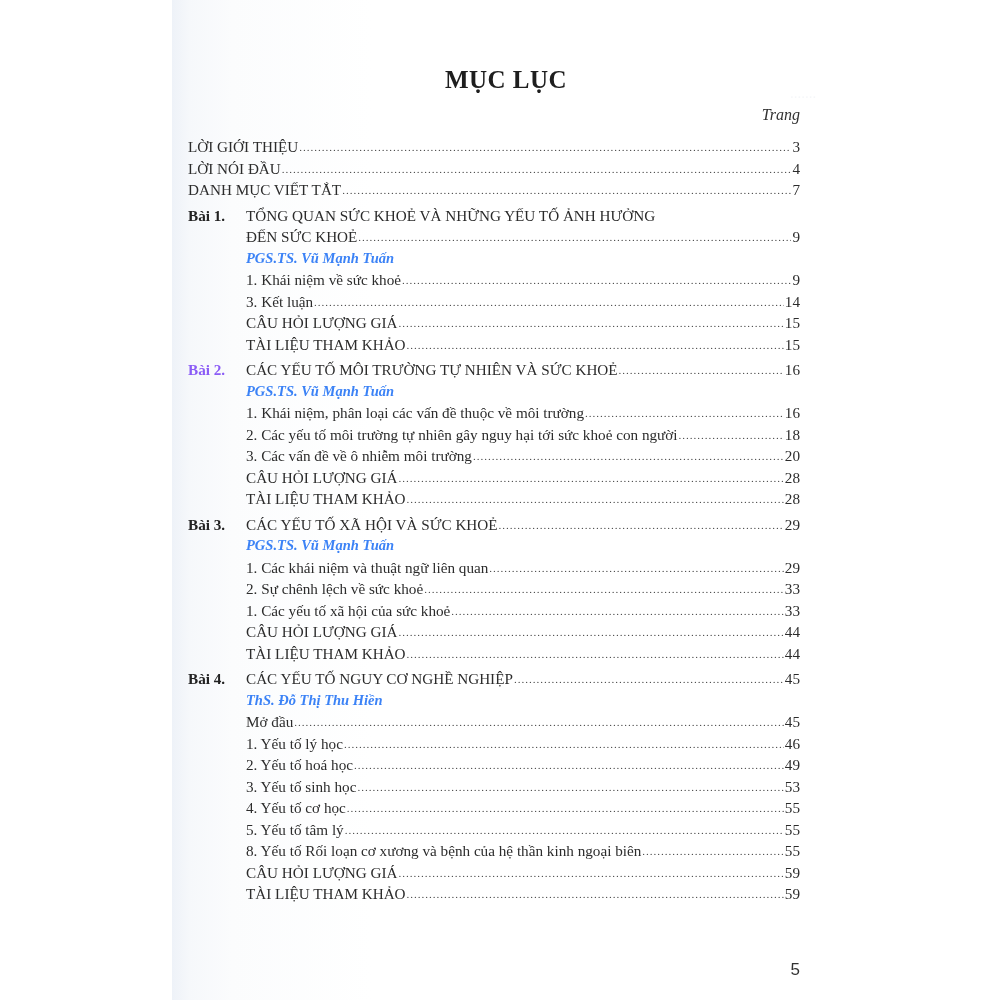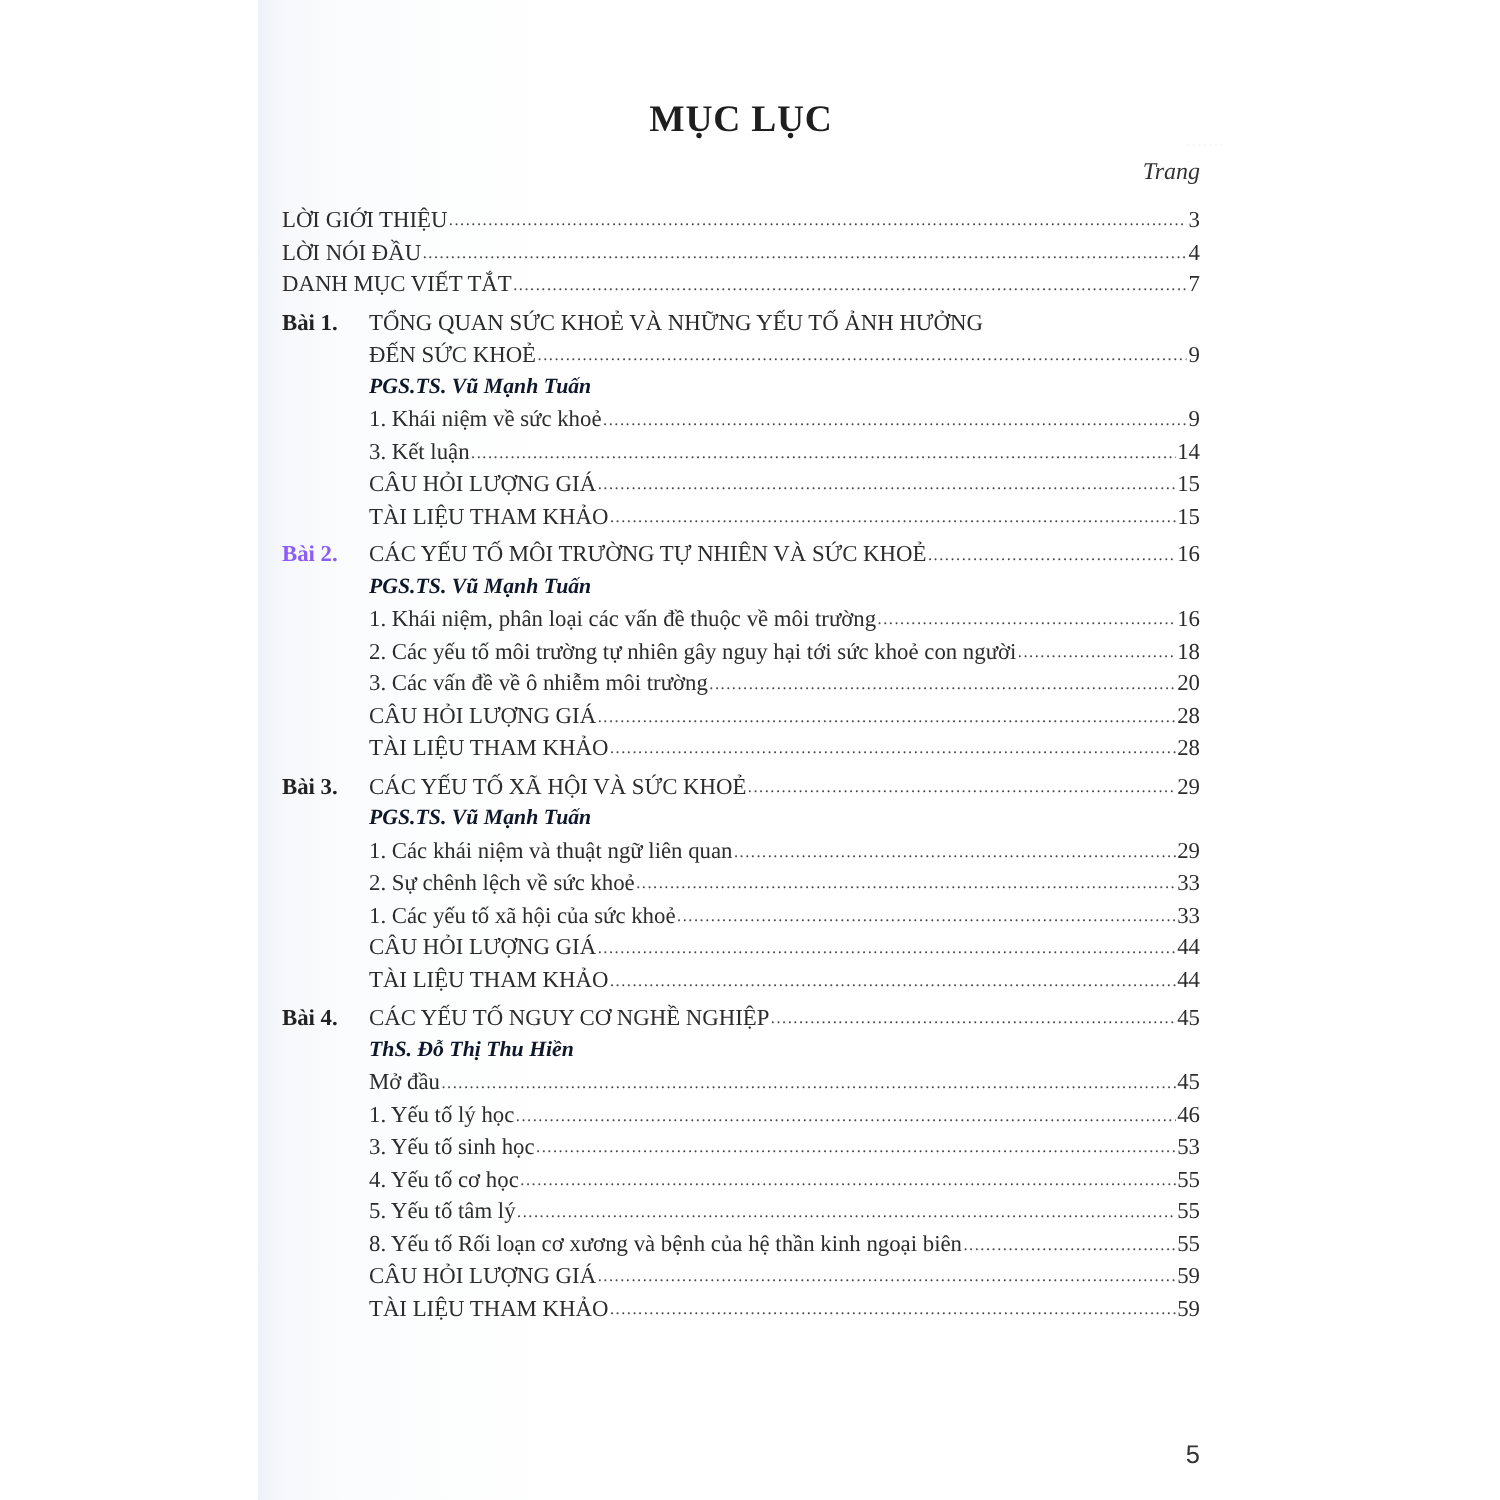--- a/index.html
+++ b/index.html
@@ -28,21 +28,21 @@
       position: absolute;
       left: 188px;
       top: 0;
       width: 612px;
       font-family: "Liberation Serif", "DejaVu Serif", serif;
       color: #2a2a2a;
     }
     .title {
       position: absolute;
       top: 66px;
-      left: 0;
+      left: 12px;
       width: 612px;
       text-align: center;
       font-size: 25px;
       font-weight: bold;
       color: #1e1e1e;
       letter-spacing: 0.5px;
     }
     .trang {
       position: absolute;
       top: 106px;
@@ -106,21 +106,21 @@
     }
     .chapter-title-line {
       flex: 0 0 auto;
     }
     .author {
       padding-left: 58px;
       font-size: 14.5px;
       line-height: 21.5px;
       font-weight: bold;
       font-style: italic;
-      color: #0f172a;
+      color: #3b82f6;
       height: 21.5px;
       font-family: Liberation Serif, serif;
     }
     .footer-num {
       position: absolute;
       top: 960px;
       right: 0;
       font-family: "Liberation Sans", "DejaVu Sans", sans-serif;
       font-size: 17px;
       color: #333;
@@ -278,20 +278,25 @@
           <span class="label">Mở đầu</span>
           <span class="dots"></span>
           <span class="page-num">45</span>
         </div>
         <div class="row indent">
           <span class="label">1. Yếu tố lý học</span>
           <span class="dots"></span>
           <span class="page-num">46</span>
         </div>
         <div class="row indent">
+          <span class="label">2. Yếu tố hoá học</span>
+          <span class="dots"></span>
+          <span class="page-num">49</span>
+        </div>
+        <div class="row indent">
           <span class="label">3. Yếu tố sinh học</span>
           <span class="dots"></span>
           <span class="page-num">53</span>
         </div>
         <div class="row indent">
           <span class="label">4. Yếu tố cơ học</span>
           <span class="dots"></span>
           <span class="page-num">55</span>
         </div>
         <div class="row indent">

